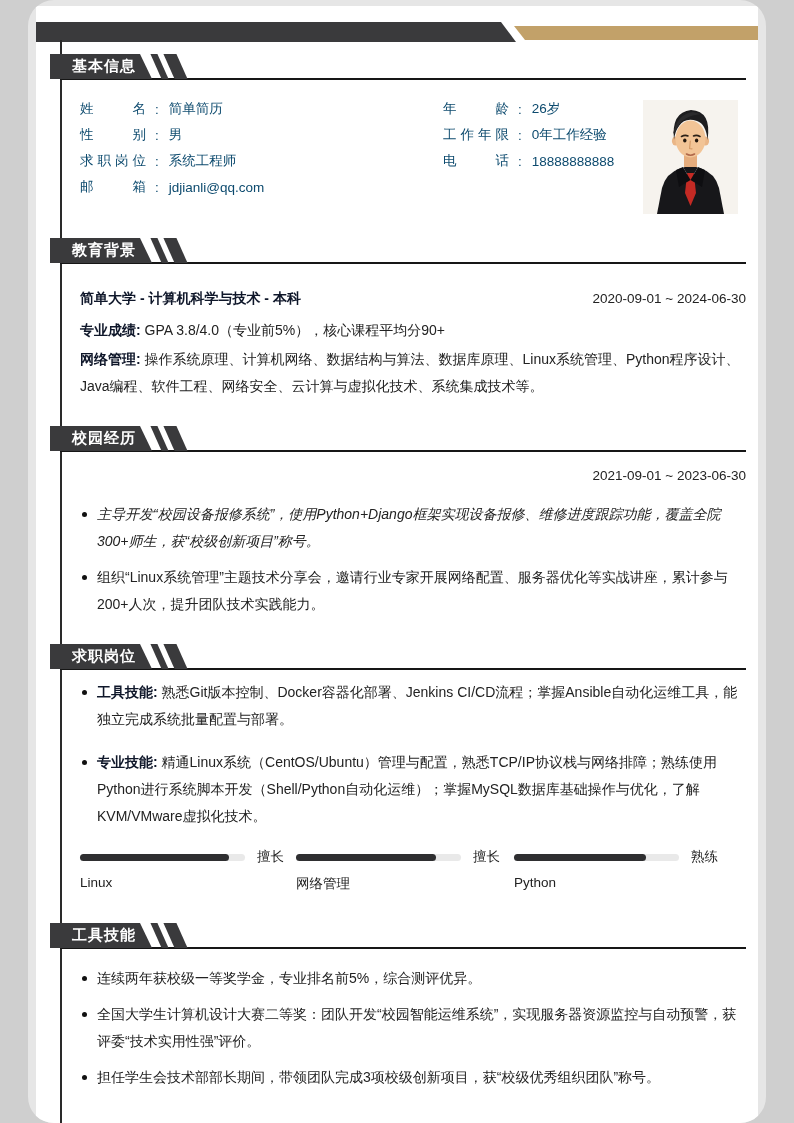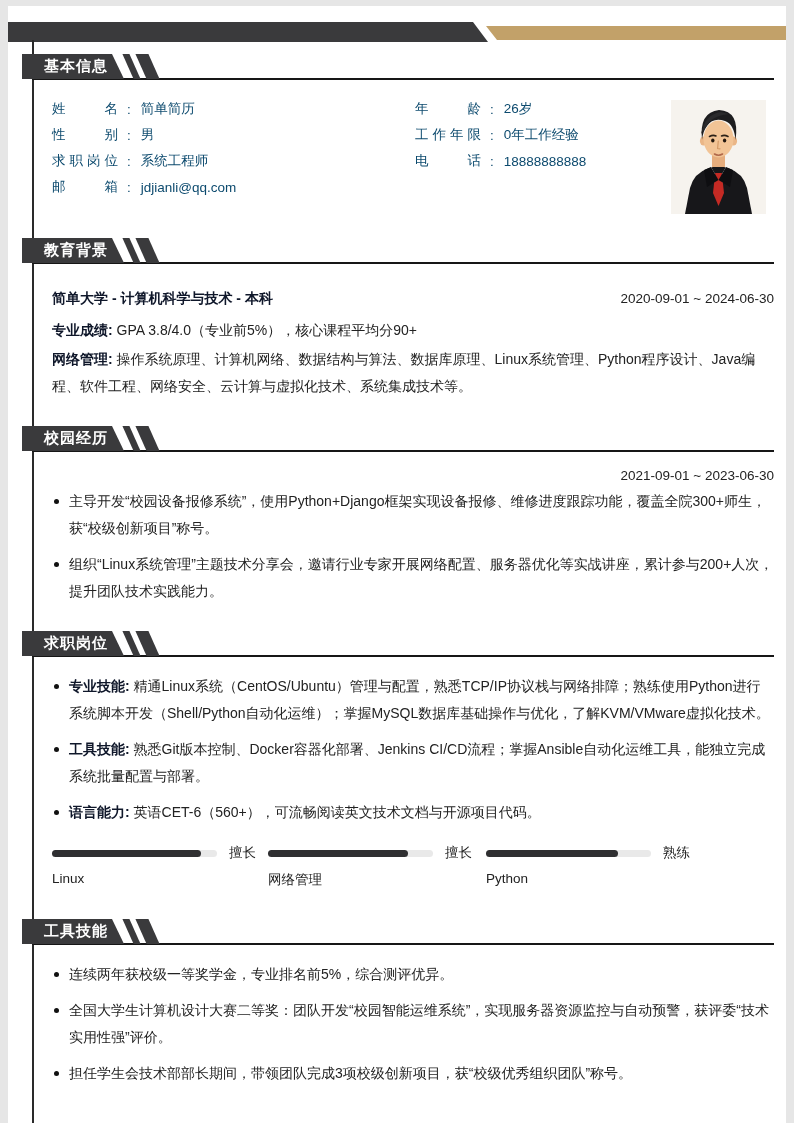--- a/index.html
+++ b/index.html
@@ -1,17 +1,17 @@
 <!DOCTYPE html>
 <html lang="zh"><head>
 <meta charset="utf-8">
 <style>
   html,body{margin:0;padding:0;}
   body{background:#cfcfcf;font-family:"Liberation Sans","DejaVu Sans",sans-serif;}
-  .canvas{position:relative;width:794px;height:1123px;margin:0 auto;background:#e6e6e6;overflow:hidden;}
+  .canvas{position:relative;width:738px;height:1123px;margin:0 auto;background:#e6e6e6;overflow:hidden;border-radius:26px;}
   .sheet{position:absolute;left:8px;right:8px;top:6px;bottom:0;background:#ffffff;}
 
   
   .topbar-dark{position:absolute;left:0;top:16px;width:480px;height:20px;background:#3a3a3c;
     clip-path:polygon(0 0,calc(100% - 15px) 0,100% 100%,0 100%);}
   .topbar-gold{position:absolute;left:478px;right:0;top:20px;height:14px;background:#c2a169;
     clip-path:polygon(0 0,100% 0,100% 100%,11px 100%);}
 
   
   .vline{position:absolute;left:24px;top:34px;bottom:0;width:2px;background:#2a2a2a;}
@@ -164,42 +164,38 @@
 
       <div class="sec-header" style="margin-top:26px;">
         <div class="flag">
           <div class="flag-main">校园经历</div>
           <div class="flag-s1"></div>
           <div class="flag-s2"></div>
           <div class="flag-fold"></div>
         </div>
       </div>
       <div class="date-row" style="margin-top:16px;">2021-09-01 ~ 2023-06-30</div>
-      <div class="bullet" style="margin-top:5px;">主导开发“校园设备报修系统”，使用Python+Django框架实现设备报修、维修进度跟踪功能，覆盖全院300+师生，获“校级创新项目”称号。</div>
+      <div class="bullet" style="margin-top:18px;font-style:italic;">主导开发“校园设备报修系统”，使用Python+Django框架实现设备报修、维修进度跟踪功能，覆盖全院300+师生，获“校级创新项目”称号。</div>
       <div class="bullet" style="margin-top:9px;">组织“Linux系统管理”主题技术分享会，邀请行业专家开展网络配置、服务器优化等实战讲座，累计参与200+人次，提升团队技术实践能力。</div>
 
       <div class="sec-header" style="margin-top:26px;">
         <div class="flag">
           <div class="flag-main">求职岗位</div>
           <div class="flag-s1"></div>
           <div class="flag-s2"></div>
           <div class="flag-fold"></div>
         </div>
+      </div>
+      <div class="bullet" style="margin-top:9px;">
+        <span class="bold">工具技能:</span>
+        <span>熟悉Git版本控制、Docker容器化部署、Jenkins CI/CD流程；掌握Ansible自动化运维工具，能独立完成系统批量配置与部署。</span>
       </div>
       <div class="bullet" style="margin-top:16px;">
         <span class="bold">专业技能:</span>
         <span>精通Linux系统（CentOS/Ubuntu）管理与配置，熟悉TCP/IP协议栈与网络排障；熟练使用Python进行系统脚本开发（Shell/Python自动化运维）；掌握MySQL数据库基础操作与优化，了解KVM/VMware虚拟化技术。</span>
-      </div>
-      <div class="bullet" style="margin-top:9px;">
-        <span class="bold">工具技能:</span>
-        <span>熟悉Git版本控制、Docker容器化部署、Jenkins CI/CD流程；掌握Ansible自动化运维工具，能独立完成系统批量配置与部署。</span>
-      </div>
-      <div class="bullet" style="margin-top:9px;">
-        <span class="bold">语言能力:</span>
-        <span>英语CET-6（560+），可流畅阅读英文技术文档与开源项目代码。</span>
       </div>
       <div class="bars-grid">
         <div class="bar-item">
           <div class="bar-row">
             <div class="bar-track">
               <div class="bar-fill" style="width: 90%;"></div>
             </div>
             <span class="bar-level">擅长</span>
           </div>
           <div class="bar-name">Linux</div>

